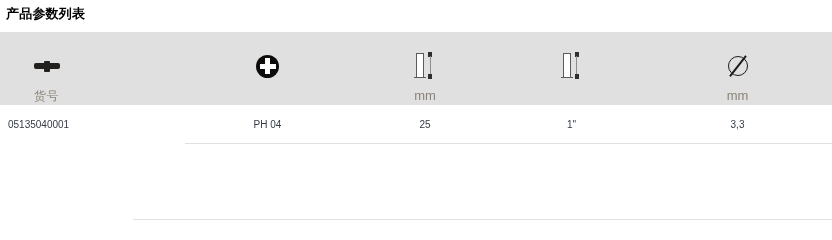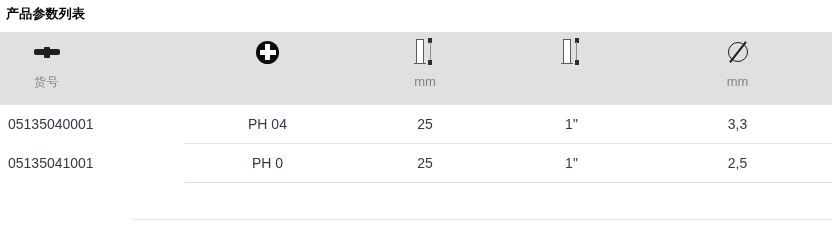--- a/index.html
+++ b/index.html
@@ -59,21 +59,21 @@
     border: 0;
   }
 
   .head-cell {
     height: 73px;
     display: flex;
     flex-direction: column;
     align-items: center;
     justify-content: flex-start;
     box-sizing: border-box;
-    padding-top: 3px;
+    padding-top: 17px;
   }
   .head-cell.align-left {
     align-items: flex-start;
     padding-left: 34px;
   }
 
   .head-icon {
     height: 34px;
     display: flex;
     align-items: center;
@@ -89,21 +89,21 @@
   }
   .head-unit.cjk {
     font-size: 12px;
     letter-spacing: 0.5px;
   }
 
   
   .param-table tbody td {
     height: 38px;
     padding: 0;
-    font-size: 14px;
+    font-size: 10px;
     color: #333a45;
     text-align: center;
     vertical-align: middle;
     border-bottom: 1px solid #e0e0e0;
     white-space: nowrap;
   }
   
   .param-table tbody td.col-artno {
     text-align: left;
     padding-left: 8px;
@@ -331,25 +331,18 @@
     </thead>
 
     <tbody>
       <tr>
         <td class="col-artno">05135040001</td>
         <td>PH 04</td>
         <td>25</td>
         <td>1"</td>
         <td>3,3</td>
       </tr>
-      <tr>
-        <td class="col-artno">05135041001</td>
-        <td>PH 0</td>
-        <td>25</td>
-        <td>1"</td>
-        <td>2,5</td>
-      </tr>
     </tbody>
   </table>
 
   <div class="table-bottom-rule"></div>
 
 </div>
 
 </body></html>

